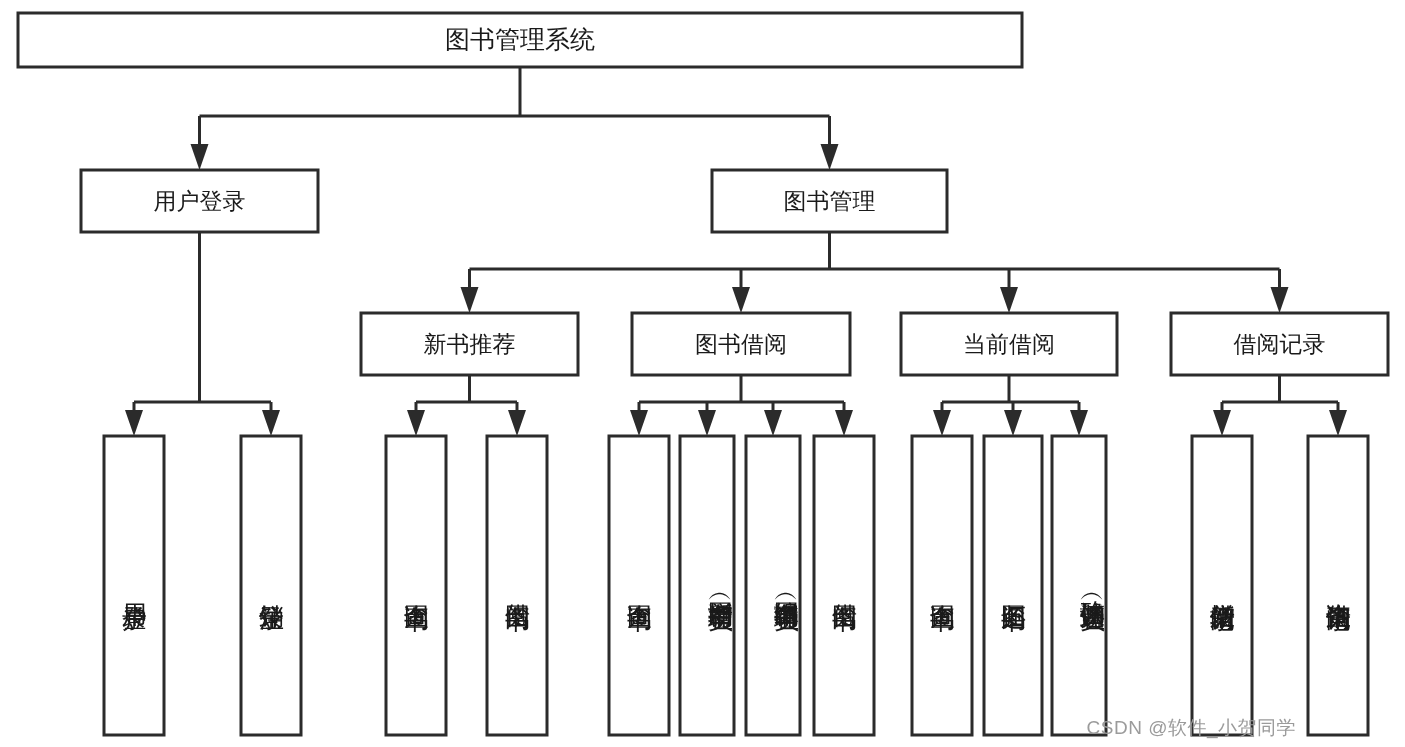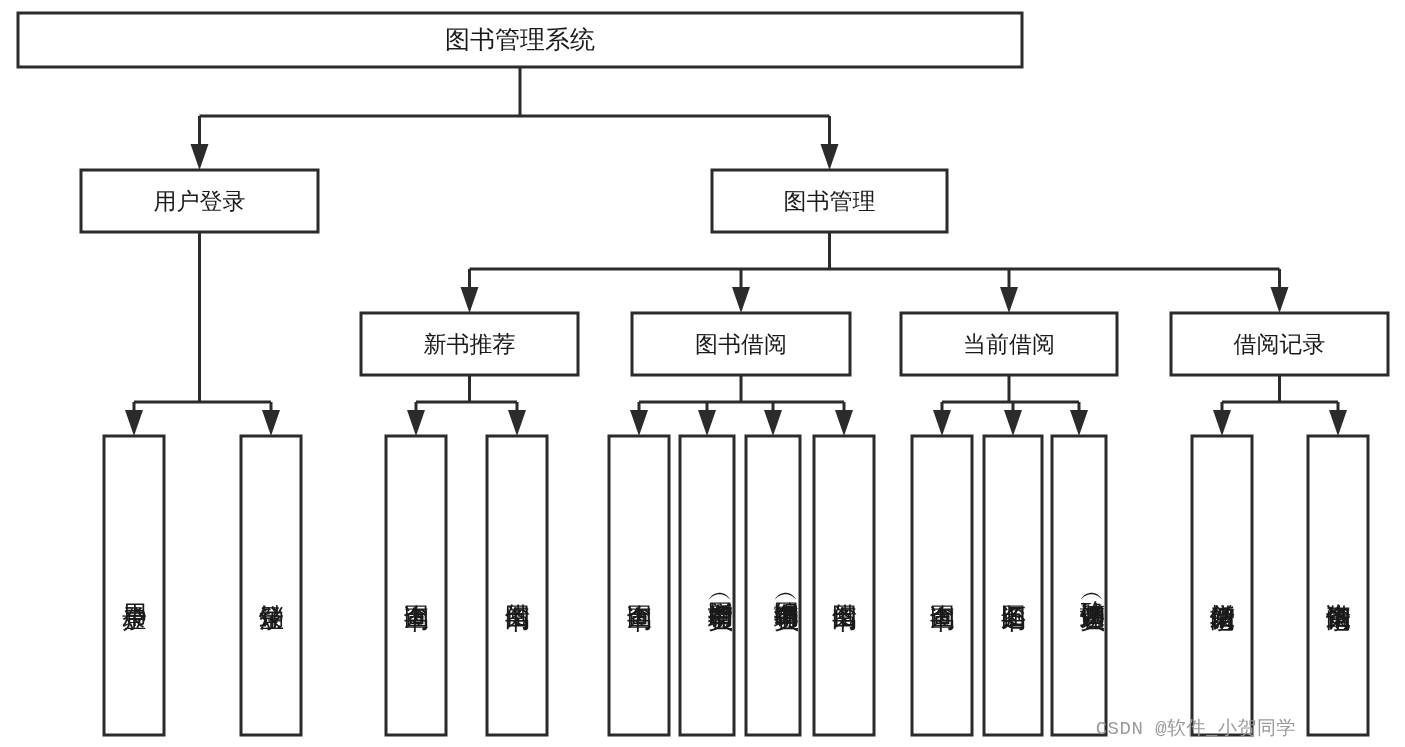--- a/index.html
+++ b/index.html
@@ -30,21 +30,21 @@
     font-size:25px;line-height:1.12;color:#1a1a1a;
     letter-spacing:1px;
     display:flex;align-items:flex-start;justify-content:center;
     white-space:nowrap;
     pointer-events:none;
   }
   .vtext.centered{align-items:center;}
   .watermark{
     position:absolute;right:6px;bottom:6px;
     font-size:19px;color:#9b9b9b;
-    font-family:Liberation Mono, monospace;
+    font-family:Liberation Sans, sans-serif;
     letter-spacing:.5px;
     white-space:nowrap;
   }
 </style>
 </head>
 <body>
 
 <div id="diagram-root">
 
   <svg id="tree" viewBox="0 0 1405 747">

